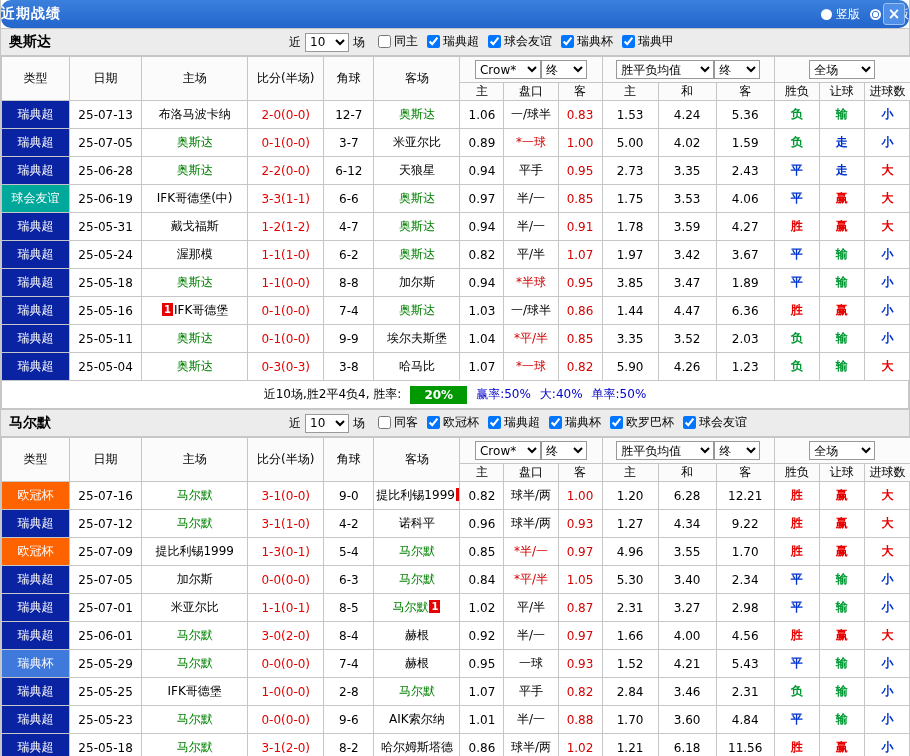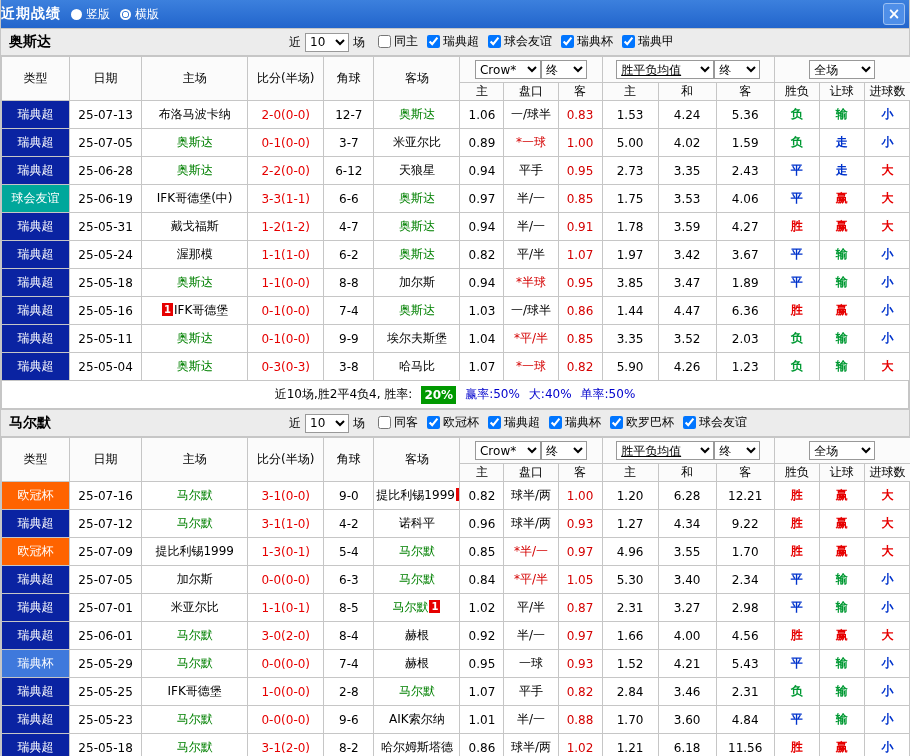--- a/index.html
+++ b/index.html
@@ -1,40 +1,40 @@
 <!DOCTYPE html>
 <html><head>
 <meta charset="utf-8">
 <style>
   * { box-sizing: border-box; margin: 0; padding: 0; }
   body { font-family: "DejaVu Sans", "Liberation Sans", sans-serif; font-size: 12px; background: #fff; color: #000; width: 910px; }
   .page { width: 910px; border-left: 1px solid #c6c6c6; border-right: 1px solid #c6c6c6; }
 
   
-  .titlebar { height: 28px; background: linear-gradient(#3c80dd, #2265cc); position: relative; display: flex; align-items: center; justify-content: flex-start; color: #fff; }
+  .titlebar { height: 28px; background: linear-gradient(#3c80dd, #2265cc); position: relative; display: flex; align-items: center; justify-content: space-between; color: #fff; border-radius: 10px; }
   .tb-title { font-weight: bold; font-size: 14px; letter-spacing: 1px; }
   .radio-group { display: inline-flex; align-items: center; }
   .radio { display: inline-block; width: 11px; height: 11px; border-radius: 50%; margin: 0 4px 0 10px; cursor: pointer; }
   .radio.unsel { background: #fff; }
   .radio.sel { border: 2px solid #fff; background: radial-gradient(circle, #fff 0 2.5px, rgba(0,0,0,0) 3px); }
   .tb-label { color: #fff; cursor: pointer; }
   .close-btn { position: absolute; right: 4px; top: 3px; width: 22px; height: 22px; background: #4f8fe8; border: 1px solid #9cc0f2; border-radius: 3px; color: #fff; font-size: 15px; font-weight: bold; text-align: center; line-height: 20px; cursor: pointer; }
 
   
   .sec-head { height: 28px; background: #ececec; border-top: 1px solid #c6c6c6; border-bottom: 1px solid #c6c6c6; display: flex; align-items: center; }
   .sec-title { font-weight: bold; font-size: 14px; padding-left: 8px; width: 284px; }
   .sec-controls { display: flex; align-items: center; }
   .sec-controls .lbl { margin: 0 4px; }
   .filter { display: inline-flex; align-items: center; margin-left: 9px; cursor: pointer; }
   input[type=checkbox] { width: 13px; height: 13px; margin: 0 3px 0 0; }
   select { font-family: inherit; font-size: 12px; height: 19px; border: 1px solid #999; background: #fff; }
   .sel-count { width: 44px; }
   .sel-src { width: 66px; }
   .sel-fin { width: 46px; }
-  .sel-avg { width: 98px; text-decoration: underline; }
+  .sel-avg { width: 98px; }
   .sel-full { width: 66px; }
 
   
   table { border-collapse: collapse; table-layout: fixed; width: 910px; }
   th, td { border: 1px solid #c6c6c6; text-align: center; padding: 0 2px; white-space: nowrap; overflow: hidden; height: 28px; }
   thead tr.r1 th { height: 26px; background: #fbfbfb; font-weight: normal; }
   thead tr.r2 th { height: 18px; background: #fbfbfb; font-weight: normal; }
   .hdr-box { display: flex; justify-content: center; align-items: center; }
 
   .lg { color: #fff; }
@@ -46,21 +46,21 @@
   .grn { color: #008000; }
   .score { color: #e60000; }
   .odd-red { color: #d40000; }
   .c-red { color: #e60000; font-weight: bold; }
   .c-blue { color: #0033cc; font-weight: bold; }
   .c-green { color: #009933; font-weight: bold; }
   .rc-badge { display: inline-block; background: #e60000; color: #fff; font-size: 10px; font-weight: bold; min-width: 11px; height: 13px; line-height: 13px; vertical-align: 1px; margin: 0 1px; }
 
   
   .summary { height: 28px; border: 1px solid #c6c6c6; border-top: none; display: flex; align-items: center; justify-content: center; gap: 9px; }
-  .rate-box { background: #019901; color: #fff; padding: 2px 3px; font-weight: bold; }
+  .rate-box { background: #019901; color: #fff; padding: 2px 14px; font-weight: bold; }
   .stat-blue { color: #0000cc; }
 </style>
 </head>
 <body>
 
 <div class="page">
 
   <div class="titlebar">
     <span class="tb-title">近期战绩</span>
     <span class="radio-group">

